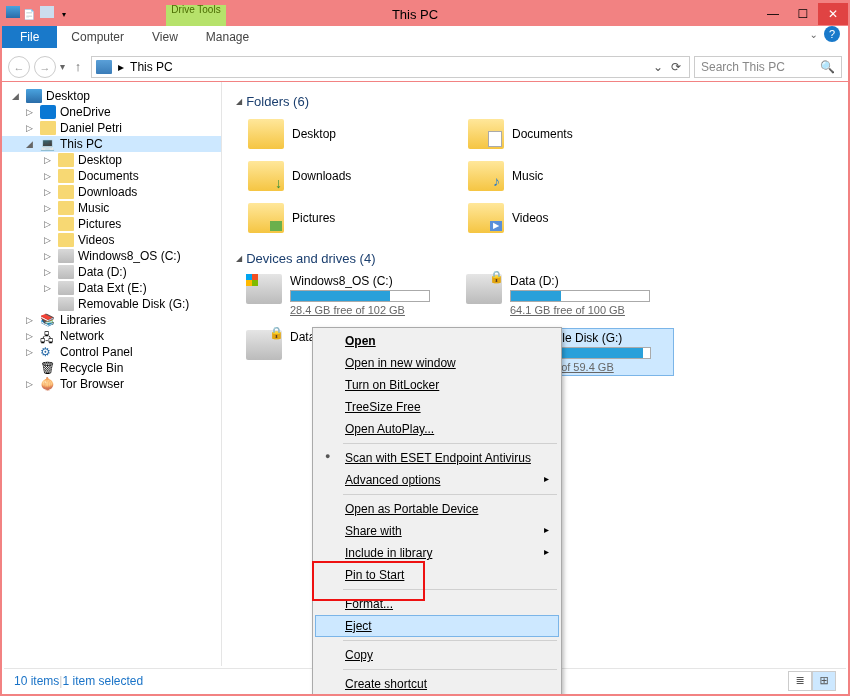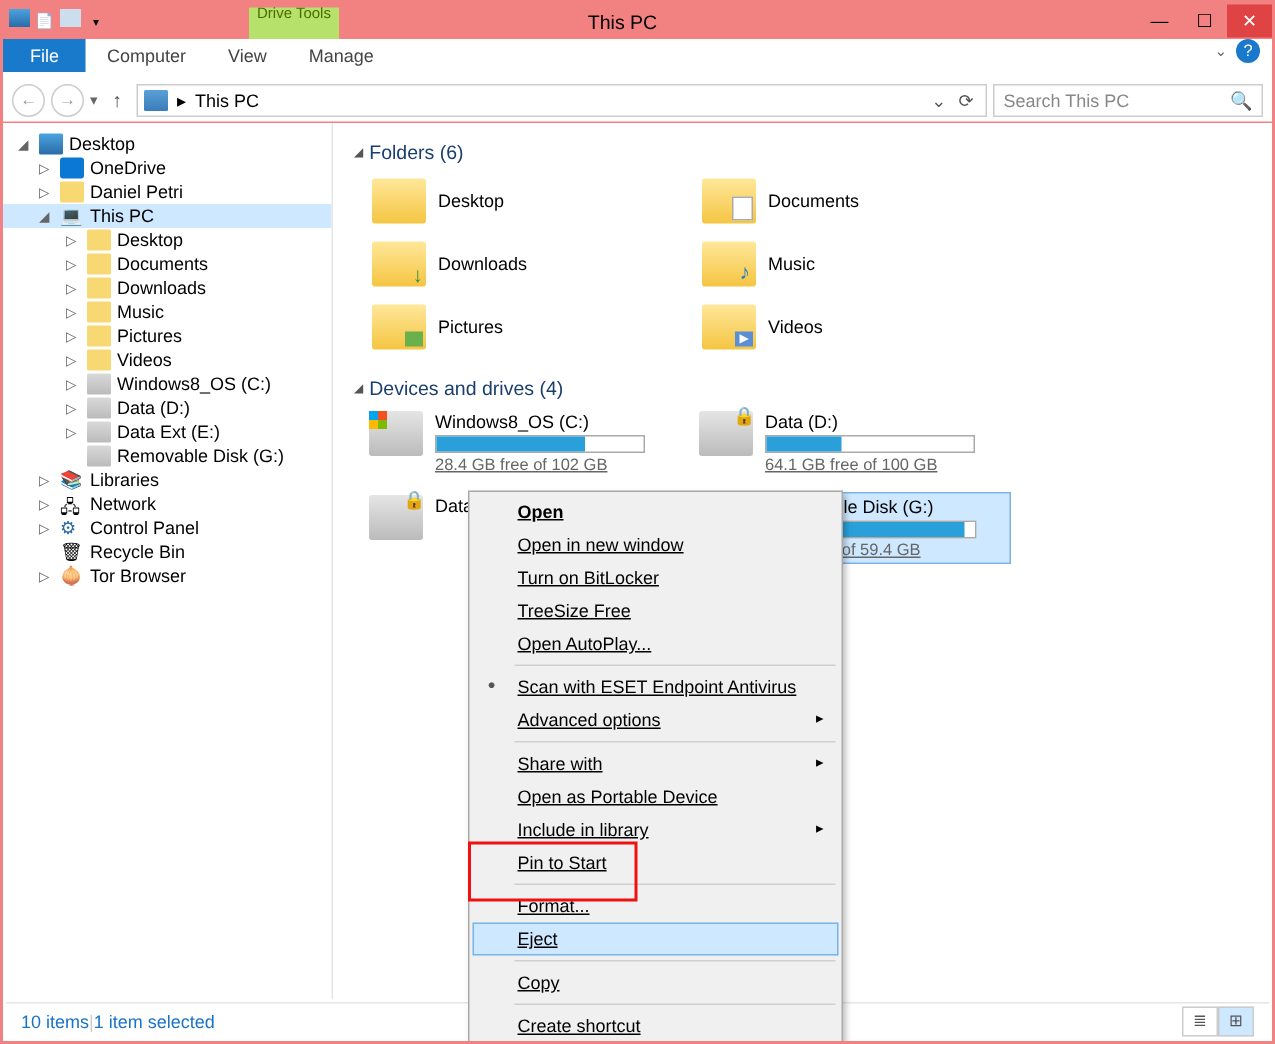--- a/index.html
+++ b/index.html
@@ -17,21 +17,21 @@
 .tab-file { background: #1979ca; color: #fff; padding: 4px 18px; }
 .help-icon { margin-left: auto; display: flex; align-items: center; gap: 6px; padding-right: 8px; }
 .chevron-down { font-size: 10px; color: #666; }
 .help-q { width: 16px; height: 16px; border-radius: 50%; background: #1979ca; color: #fff; font-size: 11px; display: flex; align-items: center; justify-content: center; }
 .addressbar { height: 30px; display: flex; align-items: center; gap: 4px; padding: 0 6px; border-bottom: 1px solid #f28282; }
 .nav-btn { width: 22px; height: 22px; border: 1px solid #ccc; border-radius: 50%; display: flex; align-items: center; justify-content: center; color: #999; font-size: 11px; }
 .nav-up { width: 18px; text-align: center; color: #555; font-size: 13px; }
 .addr-box { flex: 1; border: 1px solid #ccc; height: 22px; display: flex; align-items: center; padding: 0 4px; gap: 6px; }
 .addr-icon { width: 16px; height: 14px; background: linear-gradient(#5aa0d8,#3a7cb8); border-radius: 1px; }
 .addr-refresh { display: flex; align-items: center; gap: 8px; color: #555; padding: 0 4px; }
-.search-box { width: 180px; border: 1px solid #ccc; height: 22px; display: flex; align-items: center; padding: 0 6px; color: #888; justify-content: space-between; }
+.search-box { width: 148px; border: 1px solid #ccc; height: 22px; display: flex; align-items: center; padding: 0 6px; color: #888; justify-content: space-between; }
 .main { display: flex; height: calc(100% - 108px); }
 .tree { width: 220px; border-right: 1px solid #e5e5e5; padding: 6px 0; overflow: hidden; }
 .tree-item { display: flex; align-items: center; gap: 4px; padding: 1px 4px 1px 10px; font-size: 12px; cursor: default; white-space: nowrap; }
 .tree-item.selected { background: #cde8ff; }
 .ti-ind1 { padding-left: 24px; }
 .ti-ind2 { padding-left: 42px; }
 .ticon { width: 16px; height: 14px; display: inline-block; }
 .ic-desktop { background: linear-gradient(#4aa3df,#2a6ca8); border-radius: 1px; }
 .ic-onedrive { background: #0a78d4; border-radius: 2px; }
 .ic-user { background: #f7d873; border-radius: 1px; }
@@ -304,22 +304,22 @@
 <div class="ctx-menu">
   <div class="ctx-item" style="font-weight:bold">Open</div>
   <div class="ctx-item">Open in new window</div>
   <div class="ctx-item">Turn on BitLocker</div>
   <div class="ctx-item">TreeSize Free</div>
   <div class="ctx-item">Open AutoPlay...</div>
   <div class="ctx-sep"></div>
   <div class="ctx-item ctx-radio">Scan with ESET Endpoint Antivirus</div>
   <div class="ctx-item sub">Advanced options</div>
   <div class="ctx-sep"></div>
+  <div class="ctx-item">Open as Portable Device</div>
   <div class="ctx-item sub">Share with</div>
-  <div class="ctx-item">Open as Portable Device</div>
   <div class="ctx-item sub">Include in library</div>
   <div class="ctx-item">Pin to Start</div>
   <div class="ctx-sep"></div>
   <div class="ctx-item">Format...</div>
   <div class="ctx-item highlight">Eject</div>
   <div class="ctx-sep"></div>
   <div class="ctx-item">Copy</div>
   <div class="ctx-sep"></div>
   <div class="ctx-item">Create shortcut</div>
 

